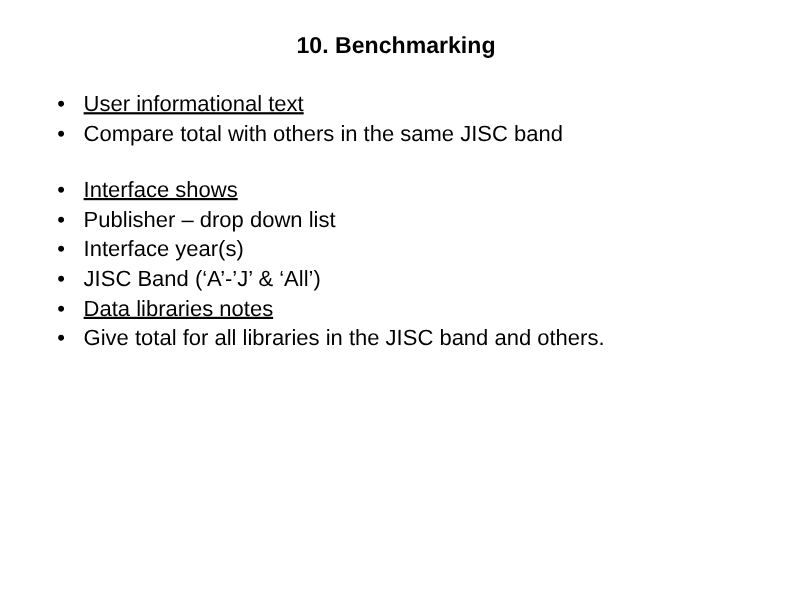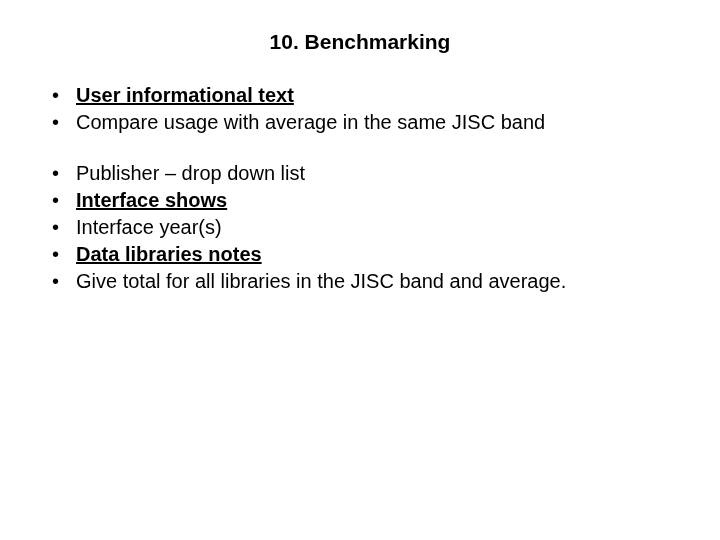--- a/index.html
+++ b/index.html
@@ -35,34 +35,35 @@
     line-height: 1.35;
   }
   ul.block li::before {
     content: "•";
     position: absolute;
     left: 4px;
     top: 0;
     font-size: 20px;
     line-height: 1.35;
   }
-  .bold { font-weight: bold; }
+  .bold { font-weight: normal; }
   .underline { text-decoration: underline; }
 </style>
 </head>
 <body>
 
 <div class="slide">
   <h1 class="title">10. Benchmarking</h1>
 
   <ul class="block">
     <li><span class="bold underline">User informational text</span></li>
-    <li><span>Compare usage with average in the same JISC band</span></li>
+    <li><span>Compare total with others in the same JISC band</span></li>
   </ul>
 
   <ul class="block">
+    <li><span class="bold underline">Interface shows</span></li>
     <li><span>Publisher – drop down list</span></li>
-    <li><span class="bold underline">Interface shows</span></li>
     <li><span>Interface year(s)</span></li>
+    <li><span>JISC Band (‘A’-’J’ &amp; ‘All’)</span></li>
     <li><span class="bold underline">Data libraries notes</span></li>
-    <li><span>Give total for all libraries in the JISC band and average.</span></li>
+    <li><span>Give total for all libraries in the JISC band and others.</span></li>
   </ul>
 </div>
 
 </body></html>

